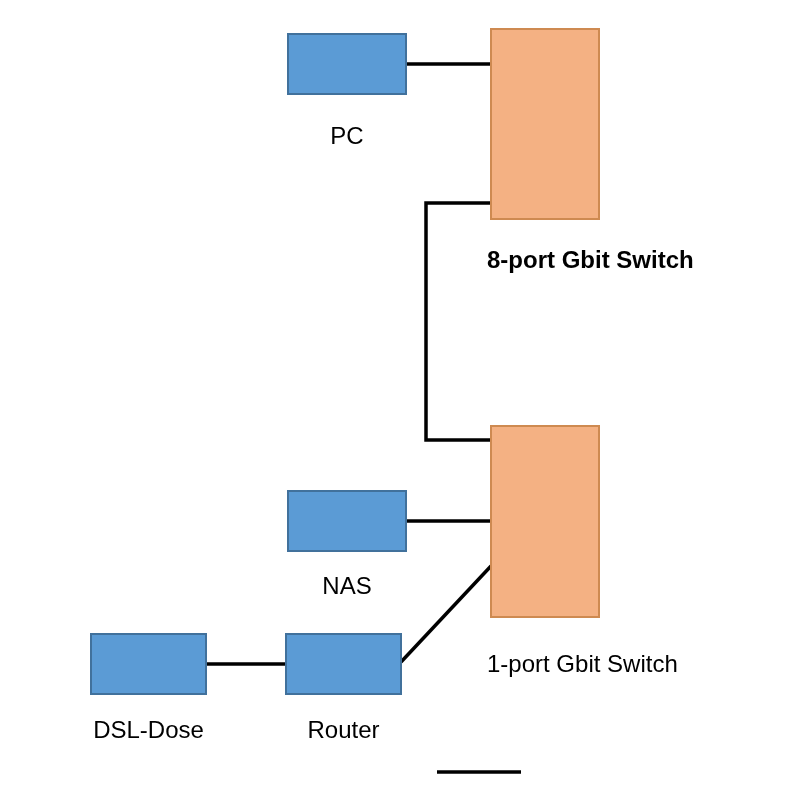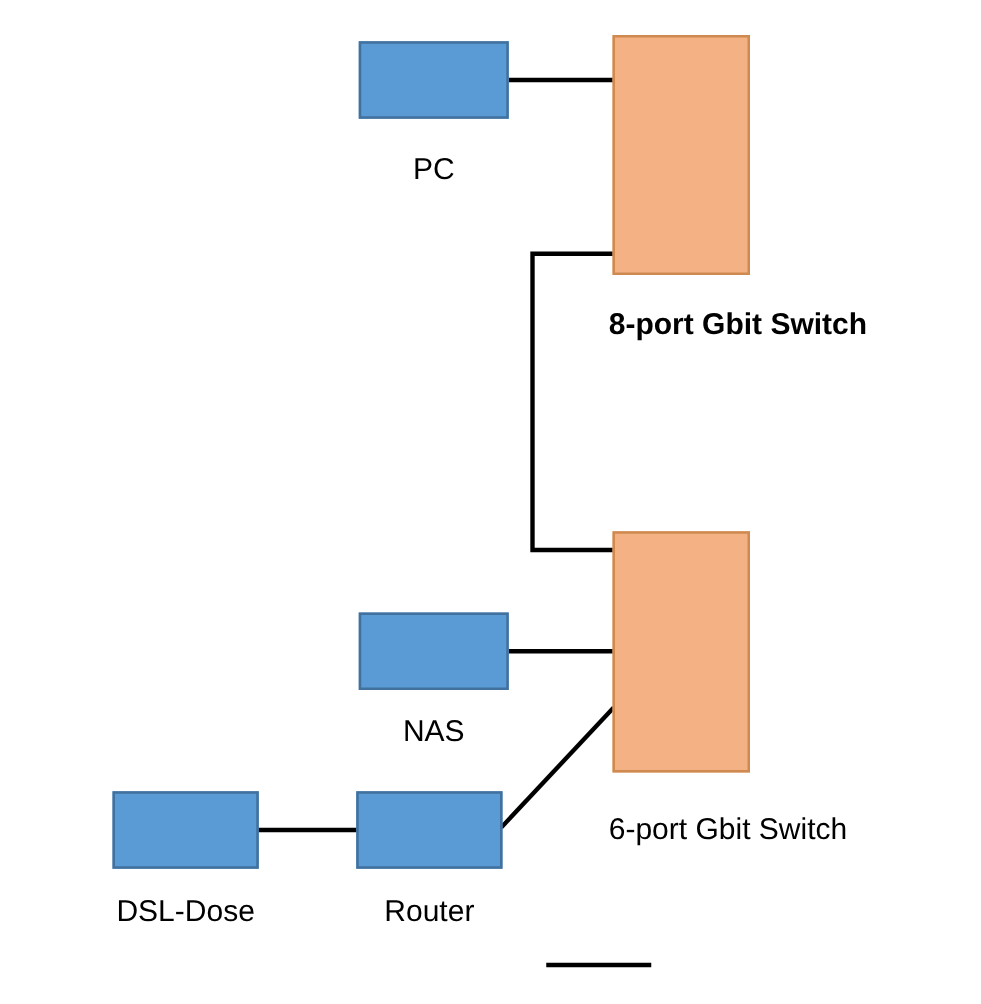--- a/index.html
+++ b/index.html
@@ -72,21 +72,21 @@
   <div class="node device" style="left:287px; top:490px; width:120px; height:62px;"></div>
 
   <div class="node device" style="left:285px; top:633px; width:117px; height:62px;"></div>
 
   <div class="node device" style="left:90px;  top:633px; width:117px; height:62px;"></div>
 
   <div class="label centered" style="left:287px; top:122px; width:120px;">PC</div>
 
   <div class="label" style="left:487px; top:246px;font-weight:bold;">8-port Gbit Switch</div>
 
-  <div class="label" style="left:487px; top:650px;">6-port Gbit Switch</div>
+  <div class="label" style="left:487px; top:650px;">1-port Gbit Switch</div>
 
   <div class="label centered" style="left:287px; top:572px; width:120px;text-align:center;">NAS</div>
 
   <div class="label centered" style="left:285px; top:716px; width:117px;">Router</div>
 
   <div class="label centered" style="left:90px; top:716px; width:117px;">DSL-Dose</div>
 
 
 </div>
 

